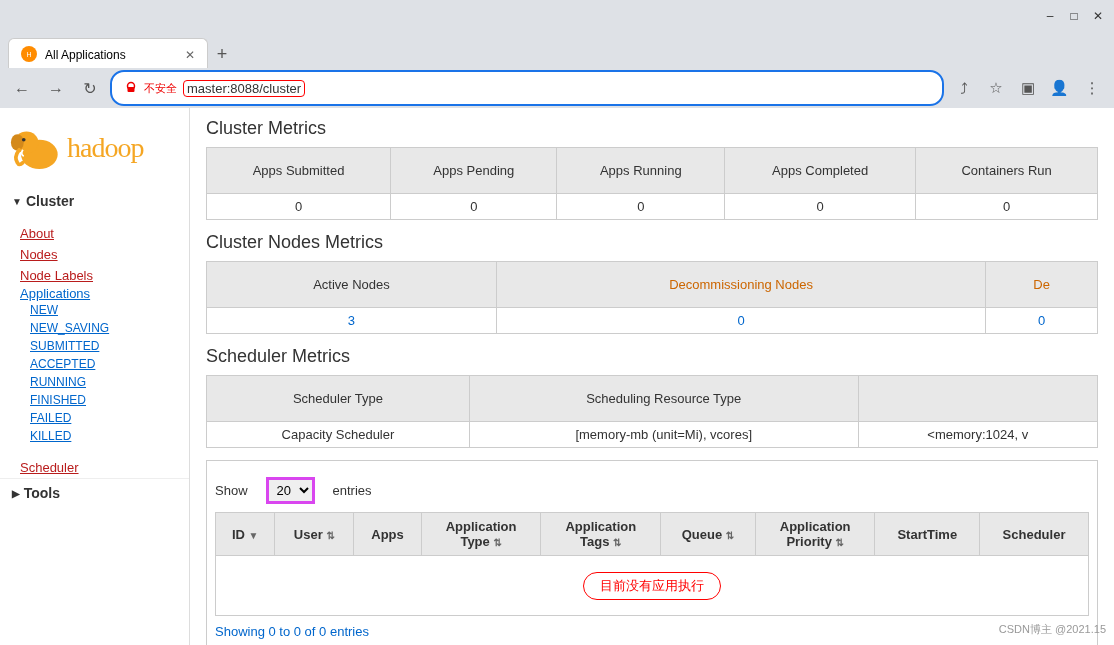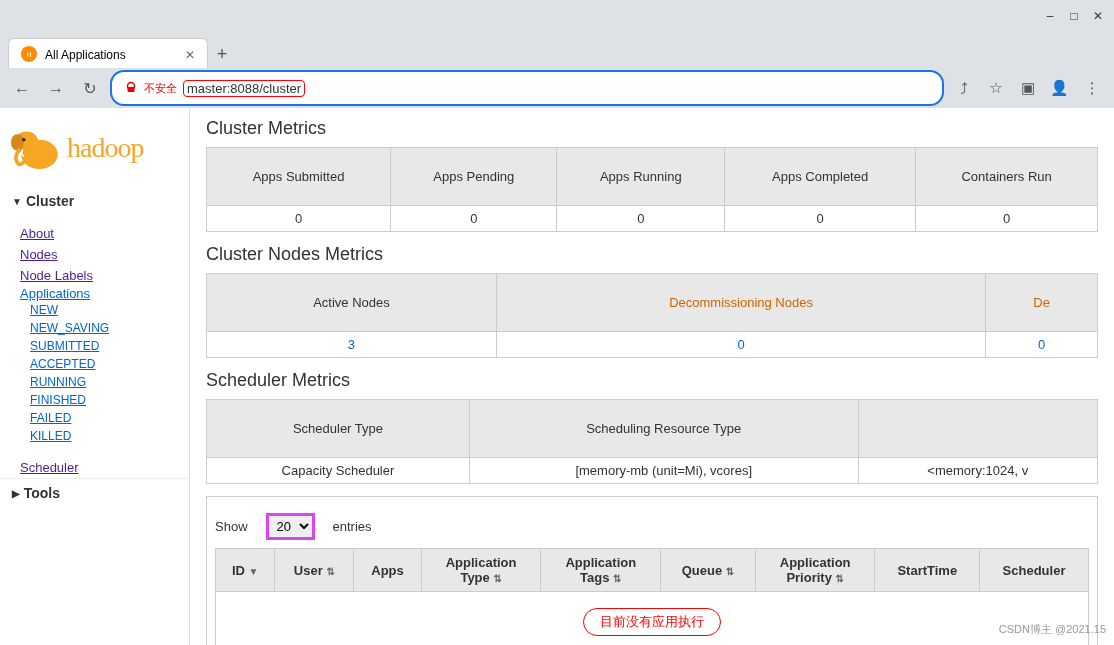--- a/index.html
+++ b/index.html
@@ -26,33 +26,33 @@
     .toolbar-icons { display: flex; gap: 4px; align-items: center; }
     .toolbar-icon { width: 28px; height: 28px; display: flex; align-items: center; justify-content: center; color: #555; cursor: pointer; border-radius: 50%; font-size: 15px; }
 
     
     .page-content { display: flex; background: white; height: calc(645px - 108px); overflow: hidden; }
 
     
     .sidebar { width: 190px; min-width: 190px; background: white; border-right: 1px solid #ddd; padding: 0; overflow-y: auto; }
     .sidebar-section { padding: 8px 0; }
     .sidebar-cluster { display: flex; align-items: center; gap: 4px; padding: 6px 12px; font-weight: bold; font-size: 14px; color: #333; cursor: pointer; }
-    .sidebar-link { display: block; padding: 3px 20px; color: #4c1d95; text-decoration: underline; font-size: 13px; cursor: pointer; }
+    .sidebar-link { display: block; padding: 3px 20px; color: #b91c1c; text-decoration: underline; font-size: 13px; cursor: pointer; }
     .sidebar-section-label { padding: 3px 20px; font-size: 13px; color: #0066cc; text-decoration: underline; cursor: pointer; }
     .sidebar-sub-link { display: block; padding: 2px 30px; color: #0066cc; text-decoration: underline; font-size: 12px; cursor: pointer; }
     .sidebar-tools { display: flex; align-items: center; gap: 4px; padding: 6px 12px; font-weight: bold; font-size: 14px; color: #333; cursor: pointer; border-top: 1px solid #eee; }
 
     
     .main-content { flex: 1; padding: 10px 16px; overflow-y: auto; background: white; }
 
     .section-title { font-size: 18px; color: #333; margin-bottom: 8px; font-weight: normal; }
 
     
     .metrics-table { width: 100%; border-collapse: collapse; margin-bottom: 12px; font-size: 13px; }
-    .metrics-table th { background: #e8e8e8; border: 1px solid #ccc; padding: 21px 10px; text-align: center; font-weight: normal; color: #333; }
+    .metrics-table th { background: #e8e8e8; border: 1px solid #ccc; padding: 15px 10px; text-align: center; font-weight: normal; color: #333; }
     .metrics-table td { border: 1px solid #ccc; padding: 5px 10px; text-align: center; color: #333; background: white; }
     .metrics-table td a { color: #0066cc; text-decoration: none; }
     .metrics-table th.decommission { color: #cc6600; }
 
     
     .show-entries { display: flex; align-items: center; gap: 18px; padding: 8px 0; font-size: 13px; color: #333; }
     .show-entries select { padding: 2px 4px; border: 3px solid #d946ef; font-size: 13px; }
 
     
     .app-table { width: 100%; border-collapse: collapse; font-size: 13px; }

